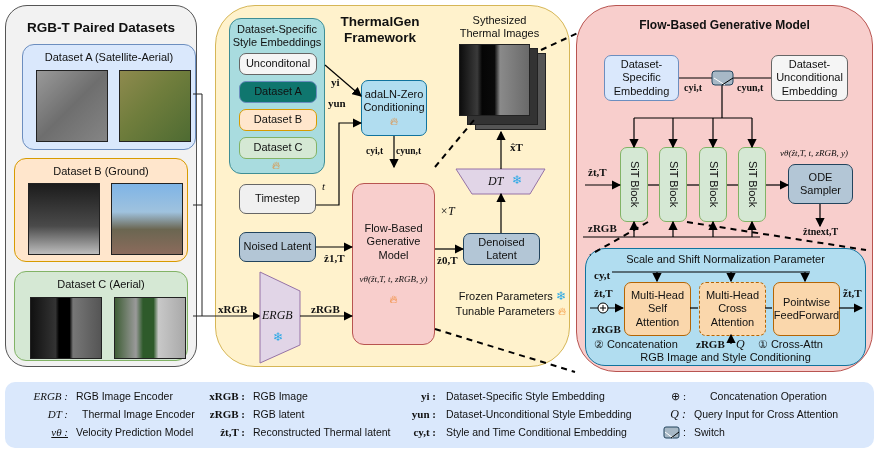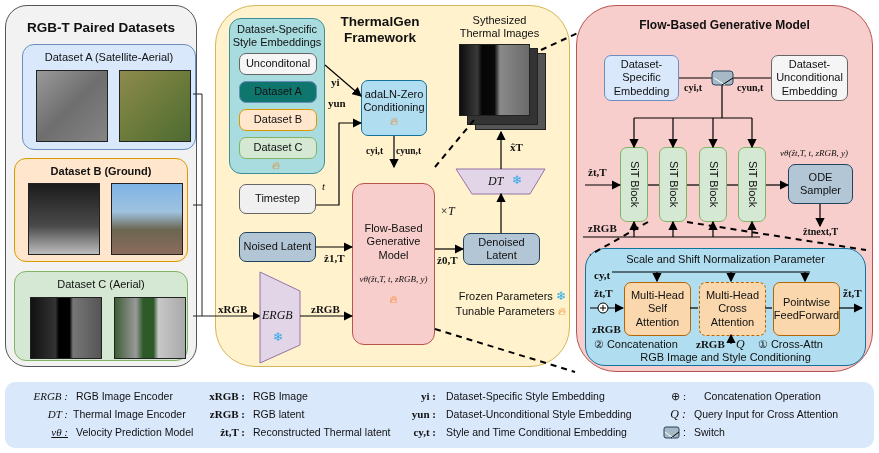--- a/index.html
+++ b/index.html
@@ -22,21 +22,21 @@
 
 <div class="abs panel" style="left:5px;top:5px;width:192px;height:362px;background:#f2f2f2;border:1.3px solid #555;">
   <div class="abs title" style="left:0;top:14px;width:100%;font-size:13.5px;">RGB-T Paired Datasets</div>
 
   <div class="abs" style="left:16px;top:38px;width:174px;height:106px;background:#dae8fc;border:1px solid #6c8ebf;border-radius:12px;">
     <div class="abs" style="left:0;top:6px;width:100%;text-align:center;font-size:11px;">Dataset A (Satellite-Aerial)</div>
     <div class="abs imgph" style="left:13px;top:25px;width:72px;height:72px;background:linear-gradient(135deg,#9a9a9a,#6e6e6e 50%,#858585);"></div>
     <div class="abs imgph" style="left:96px;top:25px;width:72px;height:72px;background:linear-gradient(135deg,#8e8a4e,#6f7d3c 45%,#4e6b32);"></div>
   </div>
 
-  <div class="abs" style="left:8px;top:152px;width:174px;height:104px;background:#ffe6cc;border:1px solid #d79b00;border-radius:12px;font-weight:bold;">
+  <div class="abs" style="left:8px;top:152px;width:174px;height:104px;background:#ffe6cc;border:1px solid #d79b00;border-radius:12px;">
     <div class="abs" style="left:0;top:6px;width:100%;text-align:center;font-size:11px;">Dataset B (Ground)</div>
     <div class="abs imgph" style="left:13px;top:24px;width:72px;height:72px;background:linear-gradient(180deg,#1c1c1c,#4a4a4a 60%,#bdbdbd);"></div>
     <div class="abs imgph" style="left:96px;top:24px;width:72px;height:72px;background:linear-gradient(180deg,#7fb4e6,#9fc2de 40%,#6b6651 65%,#8b6b5c);"></div>
   </div>
 
   <div class="abs" style="left:8px;top:265px;width:174px;height:90px;background:#d5e8d4;border:1px solid #82b366;border-radius:12px;">
     <div class="abs" style="left:0;top:6px;width:100%;text-align:center;font-size:11px;">Dataset C (Aerial)</div>
     <div class="abs imgph" style="left:15px;top:25px;width:72px;height:62px;background:linear-gradient(90deg,#111 0%,#333 35%,#000 40%,#000 55%,#777 60%,#555 100%);"></div>
     <div class="abs imgph" style="left:99px;top:25px;width:72px;height:62px;background:linear-gradient(90deg,#3f5e36 0%,#9a9a9a 30%,#2e5a2a 40%,#2e5a2a 55%,#c8c8c8 62%,#a9a9a9 100%);"></div>
   </div>
@@ -257,21 +257,21 @@
 
 <div class="abs" style="left:5px;top:382px;width:869px;height:66px;background:#dae8fc;border-radius:10px;"></div>
 
 <div class="abs" style="left:14px;top:387px;">
   <div class="legend-row">
       <span class="math" style="width:54px;text-align:right;font-style:italic;">ERGB :</span>
       <span style="margin-left:8px;">RGB Image Encoder</span>
     </div>
   <div class="legend-row">
       <span class="math" style="width:54px;text-align:right;font-style:italic;">DT :</span>
-      <span style="margin-left:5px;">Thermal Image Encoder</span>
+      <span style="margin-left:14px;">Thermal Image Encoder</span>
     </div>
   <div class="legend-row">
       <span class="math" style="width:54px;text-align:right;font-style:italic;text-decoration:underline;">vθ :</span>
       <span style="margin-left:8px;">Velocity Prediction Model</span>
     </div>
 </div>
 <div class="abs" style="left:192px;top:387px;">
   <div class="legend-row">
       <span class="math bold" style="width:53px;text-align:right;">xRGB :</span>
       <span style="margin-left:8px;">RGB Image</span>
@@ -295,21 +295,21 @@
       <span style="margin-left:10px;">Dataset-Unconditional Style Embedding</span>
     </div>
   <div class="legend-row">
       <span class="math bold" style="width:40px;text-align:right;">cy,t :</span>
       <span style="margin-left:10px;">Style and Time Conditional Embedding</span>
     </div>
 </div>
 <div class="abs" style="left:656px;top:387px;">
   <div class="legend-row">
       <span class="math" style="width:30px;text-align:right;">⊕ :</span>
-      <span style="margin-left:18px;">Concatenation Operation</span>
+      <span style="margin-left:24px;">Concatenation Operation</span>
     </div>
   <div class="legend-row">
       <span class="math" style="width:30px;text-align:right;font-style:italic;font-size:12px;">Q :</span>
       <span style="margin-left:8px;">Query Input for Cross Attention</span>
     </div>
   <div class="legend-row">
     <span style="width:30px;display:flex;justify-content:flex-end;align-items:center;">
       <svg width="20" height="13" style="position:static;">
           <rect x="1" y="1" width="15" height="11" rx="2" fill="#a7b8c6" stroke="#23445d"></rect>
           <line x1="2" y1="6" x2="10" y2="12" stroke="#fff"></line>

